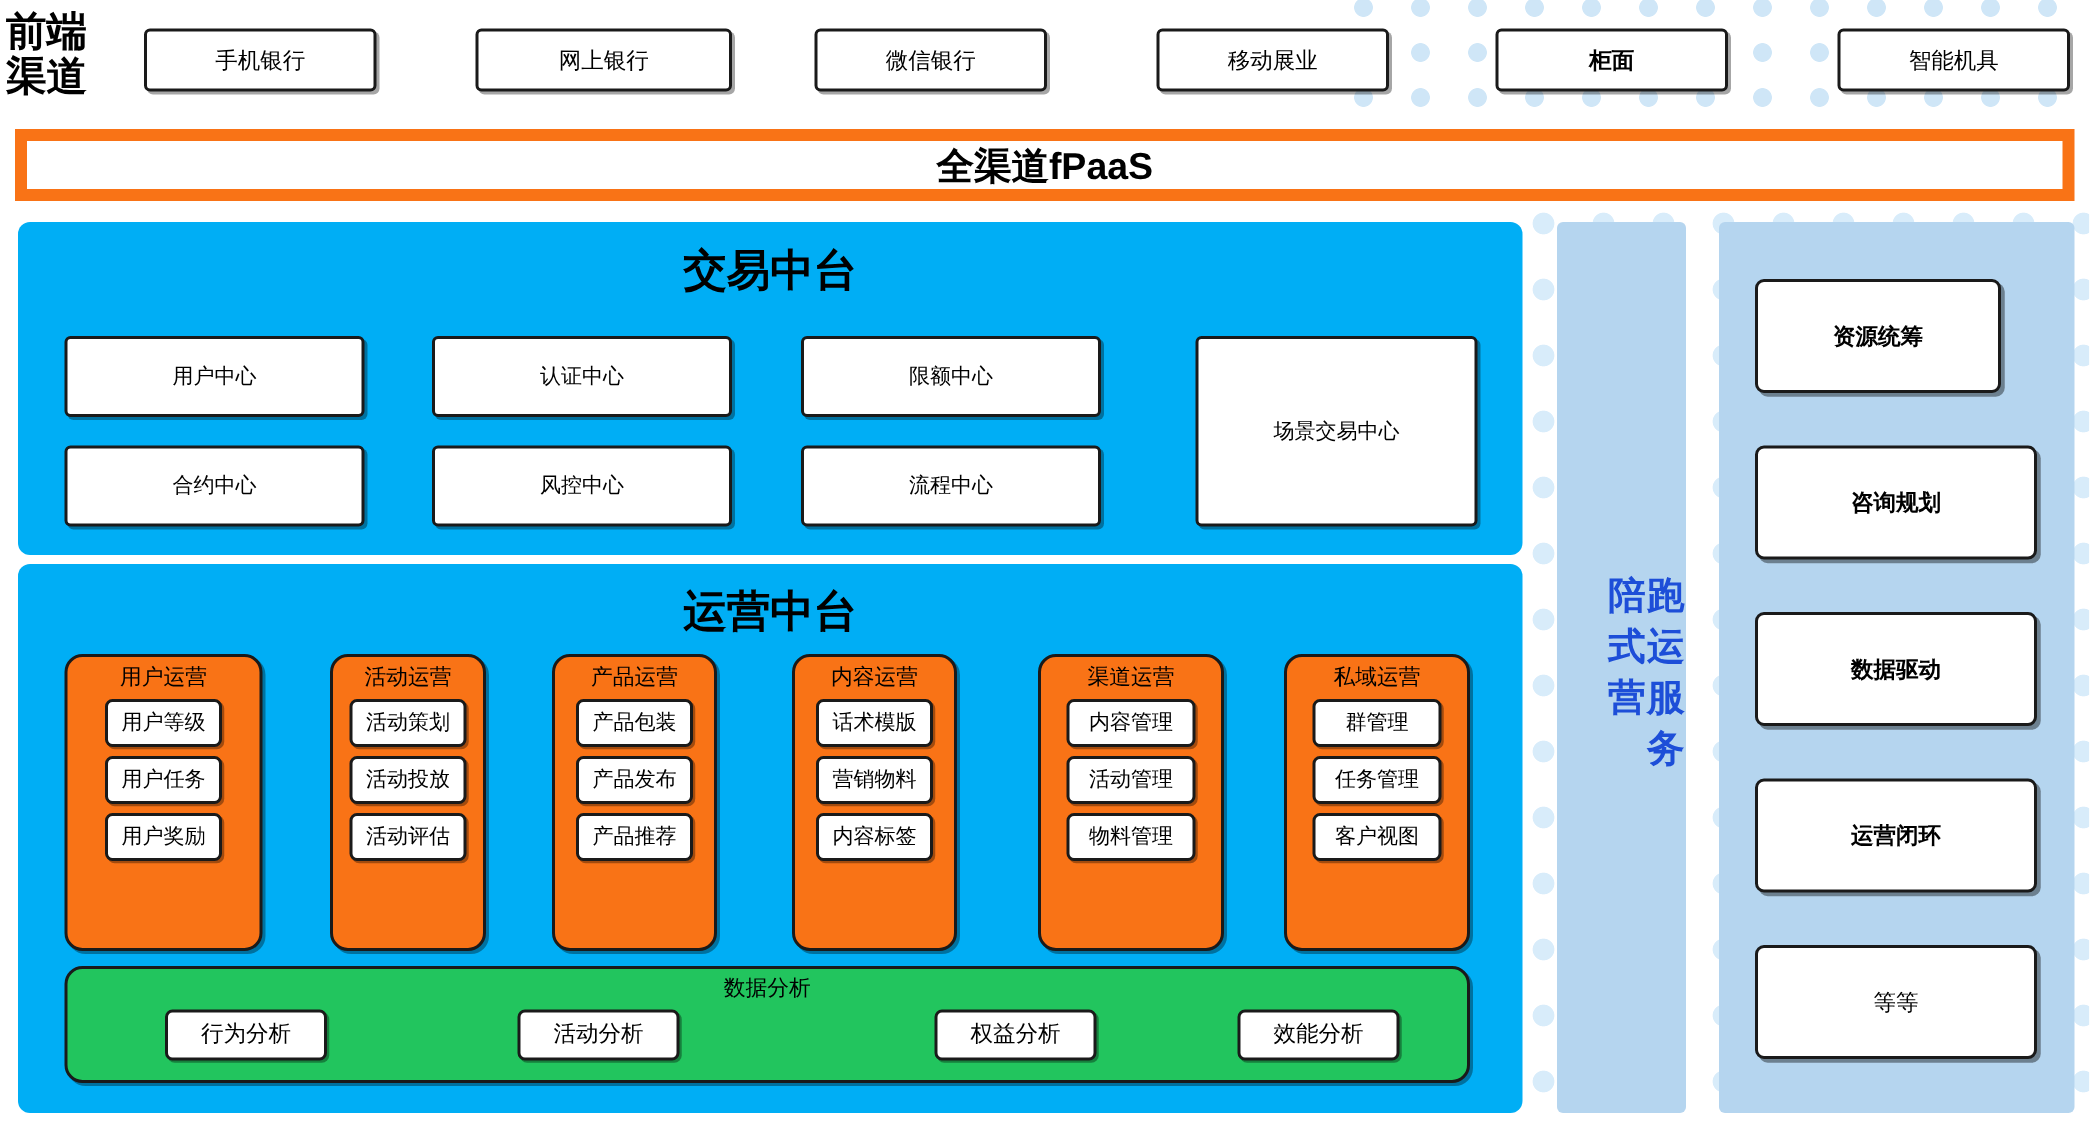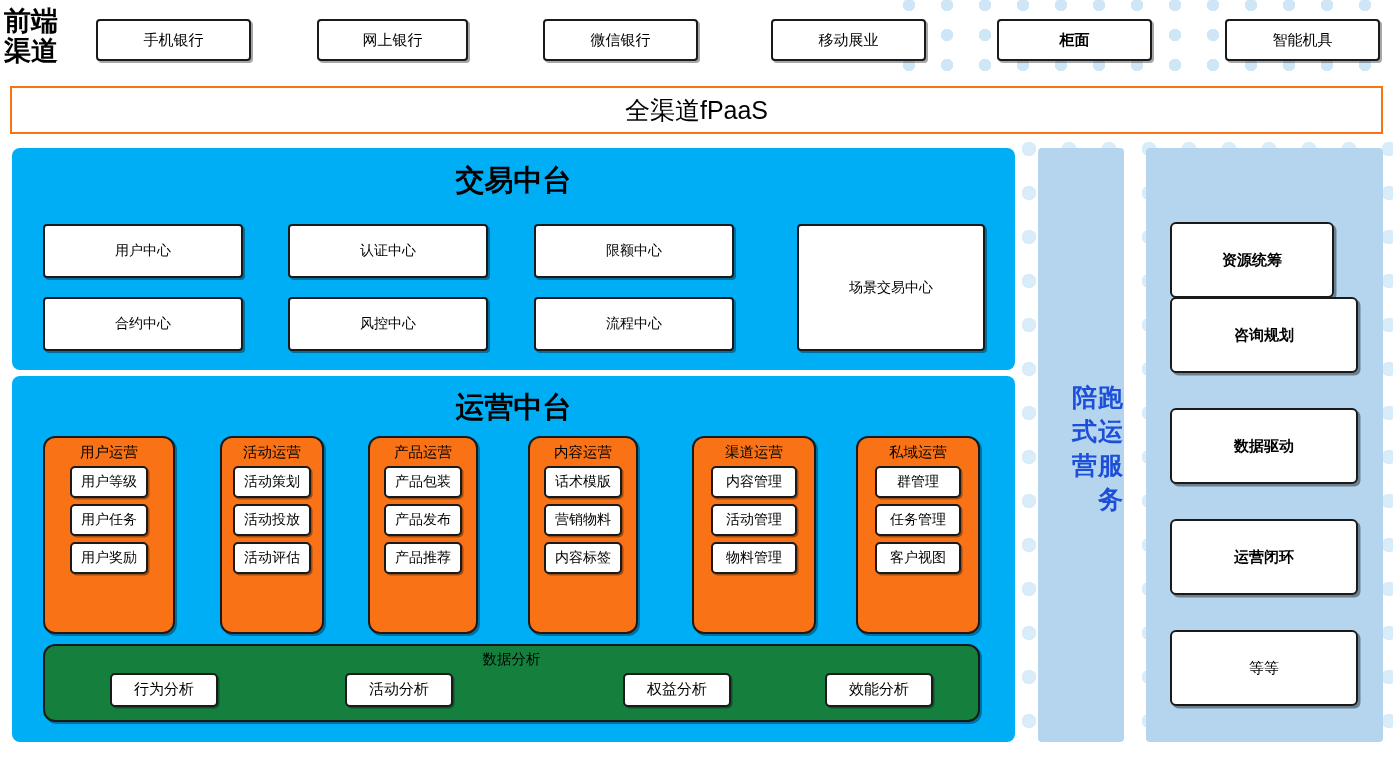--- a/index.html
+++ b/index.html
@@ -77,24 +77,24 @@
   .channel-box {
     height: 42px;
     font-size: 15px;
     border-width: 2px;
     border-radius: 4px;
   }
 
   
   .fpaas {
     font-size: 25px;
-    font-weight: normal;
+    font-weight: bold;
     border-radius: 0;
     box-shadow: none;
-    border: 2px solid #f97316;
+    border: 8px solid #f97316;
   }
 
   
   .cyan-panel {
     background: #00AEF5;
     border-radius: 8px;
     z-index: 2;
   }
   .panel-title {
     position: absolute;
@@ -147,21 +147,21 @@
     display: flex;
     align-items: center;
     justify-content: center;
     font-size: 14px;
     box-shadow: 1.5px 1.5px 0 rgba(0,0,0,0.35);
     box-sizing: border-box;
   }
 
   
   .da-card {
-    background: #15803d;
+    background: #22c55e;
     border: 2px solid #1a1a1a;
     border-radius: 12px;
     box-shadow: 2px 2px 0 rgba(0,0,0,0.35);
     z-index: 3;
     box-sizing: border-box;
   }
   .da-title {
     text-align: center;
     font-size: 14.5px;
     margin-top: 6px;
@@ -227,21 +227,21 @@
 
 <div id="canvas">
 
   <div class="dots"></div>
   <div class="dots2"></div>
 
   <div class="abs front-label" style="left:4px; top:6px; width:88px;">前端
 渠道</div>
 
   <div class="abs wbox channel-box" style="left:96px;  top:19px; width:155px;">手机银行</div>
-  <div class="abs wbox channel-box" style="left:317px; top:19px; width:151px;">网上银行</div>
+  <div class="abs wbox channel-box" style="left:317px; top:19px; width:171px;">网上银行</div>
   <div class="abs wbox channel-box" style="left:543px; top:19px; width:155px;">微信银行</div>
   <div class="abs wbox channel-box" style="left:771px; top:19px; width:155px;">移动展业</div>
   <div class="abs wbox channel-box" style="left:997px; top:19px; width:155px;font-weight:bold;">柜面</div>
   <div class="abs wbox channel-box" style="left:1225px; top:19px; width:155px;">智能机具</div>
 
   <div class="abs wbox fpaas" style="left:10px; top:86px; width:1373px; height:48px;">全渠道fPaaS</div>
 
   <div class="abs cyan-panel" style="left:12px; top:148px; width:1003px; height:222px;">
     <div class="panel-title" style="top:13px;">交易中台</div>
   </div>
@@ -326,19 +326,19 @@
 
   <div class="abs lblue" style="left:1038px; top:148px; width:86px; height:594px;">
     <div class="vert-text" style="top:232px;">陪跑
 式运
 营服
 务</div>
   </div>
 
   <div class="abs lblue" style="left:1146px; top:148px; width:237px; height:594px;"></div>
 
-  <div class="abs svc-card" style="left:1170px; top:186px; width:164px; height:76px;margin-top:36px;">资源统筹</div>
+  <div class="abs svc-card" style="left:1170px; top:186px; width:164px; height:76px;">资源统筹</div>
   <div class="abs svc-card" style="left:1170px; top:297px; width:188px; height:76px;">咨询规划</div>
   <div class="abs svc-card" style="left:1170px; top:408px; width:188px; height:76px;">数据驱动</div>
   <div class="abs svc-card" style="left:1170px; top:519px; width:188px; height:76px;">运营闭环</div>
   <div class="abs svc-card plain" style="left:1170px; top:630px; width:188px; height:76px;">等等</div>
 
 </div>
 
 </body></html>

